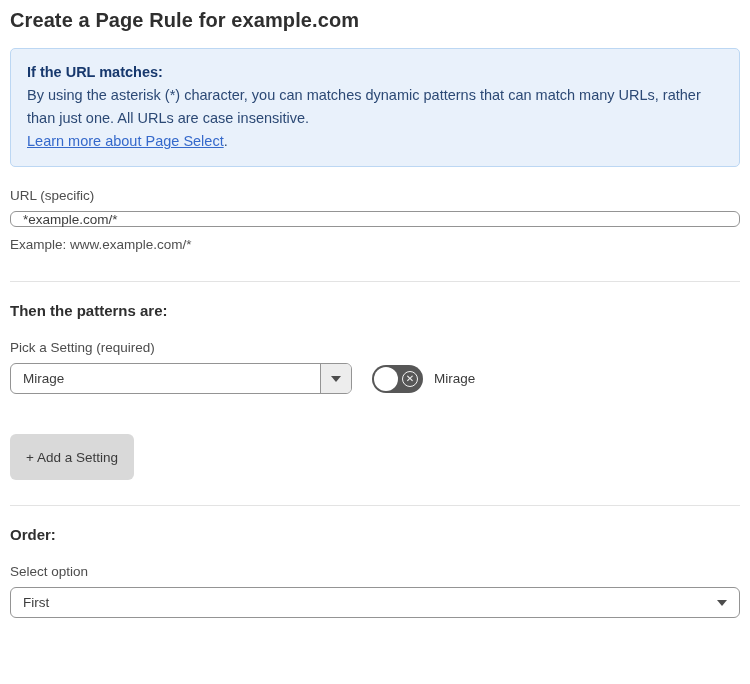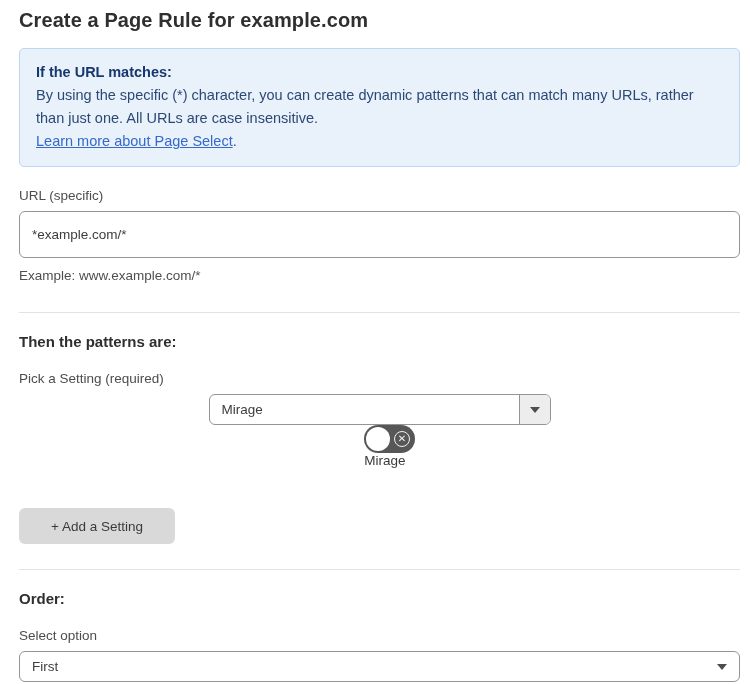--- a/index.html
+++ b/index.html
@@ -4,21 +4,21 @@
 <style>
   * { margin: 0; padding: 0; box-sizing: border-box; }
   html, body { background: #ffffff; }
   body {
     width: 750px;
     height: 684px;
     font-family: "Liberation Sans", "DejaVu Sans", sans-serif;
     color: #3d3d3d;
     overflow: hidden;
   }
-  .page { padding: 9px 10px 0 10px; margin-left: 9px; }
+  .page { padding: 9px 10px 0 10px; }
 
   .page-title {
     font-size: 20px;
     font-weight: bold;
     color: #2f2f2f;
     letter-spacing: 0.1px;
     margin-bottom: 16px;
   }
 
   
@@ -43,21 +43,21 @@
   }
 
   .field-label {
     font-size: 13.5px;
     color: #4d4d4d;
     margin-bottom: 8px;
   }
 
   .text-input {
     width: 100%;
-    height: 47px;
+    height: 16px;
     border: 1px solid #949494;
     border-radius: 6px;
     padding: 0 12px;
     font-size: 13.5px;
     color: #3d3d3d;
     display: flex;
     align-items: center;
     background: #fff;
   }
   .helper-text {
@@ -76,21 +76,21 @@
 
   .section-heading {
     font-size: 15px;
     font-weight: bold;
     color: #2f2f2f;
     margin-top: 20px;
     margin-bottom: 21px;
   }
 
   
-  .setting-row { display: flex; align-items: center; flex-direction: column; }
+  .setting-row { display: flex; align-items: center; }
   .picker {
     width: 342px;
     height: 31px;
     border: 1px solid #949494;
     border-radius: 6px;
     display: flex;
     align-items: stretch;
     overflow: hidden;
     background: #fff;
     cursor: pointer;
@@ -153,22 +153,22 @@
   .toggle-label {
     margin-left: 11px;
     font-size: 13.5px;
     color: #3a3a3a;
   }
 
   .gray-button {
     display: inline-flex;
     align-items: center;
     justify-content: center;
-    height: 36px;
-    padding: 0 32px;
+    height: 46px;
+    padding: 0 16px;
     background: #d9d9d9;
     border: none;
     border-radius: 6px;
     font-family: inherit;
     font-size: 13.5px;
     color: #3b3b3b;
     cursor: pointer;
   }
   .add-setting { margin-top: 40px; }
 
@@ -202,21 +202,21 @@
 </style>
 </head>
 <body>
 
 <div class="page">
 
   <div class="page-title">Create a Page Rule for example.com</div>
 
   <div class="info-box">
     <div class="info-heading">If the URL matches:</div>
-    <div><span>By using the specific (*) character, you can create dynamic patterns that can match many URLs, rather than just one. All URLs are case insensitive.</span></div>
+    <div><span>By using the asterisk (*) character, you can matches dynamic patterns that can match many URLs, rather than just one. All URLs are case insensitive.</span></div>
     <div><a class="info-link">Learn more about Page Select</a><span>.</span></div>
   </div>
 
   <div class="field-label">URL (specific)</div>
   <div class="text-input">
       <span>*example.com/*</span>
     </div>
   <div class="helper-text">Example: www.example.com/*</div>
 
   <div class="divider"></div>

